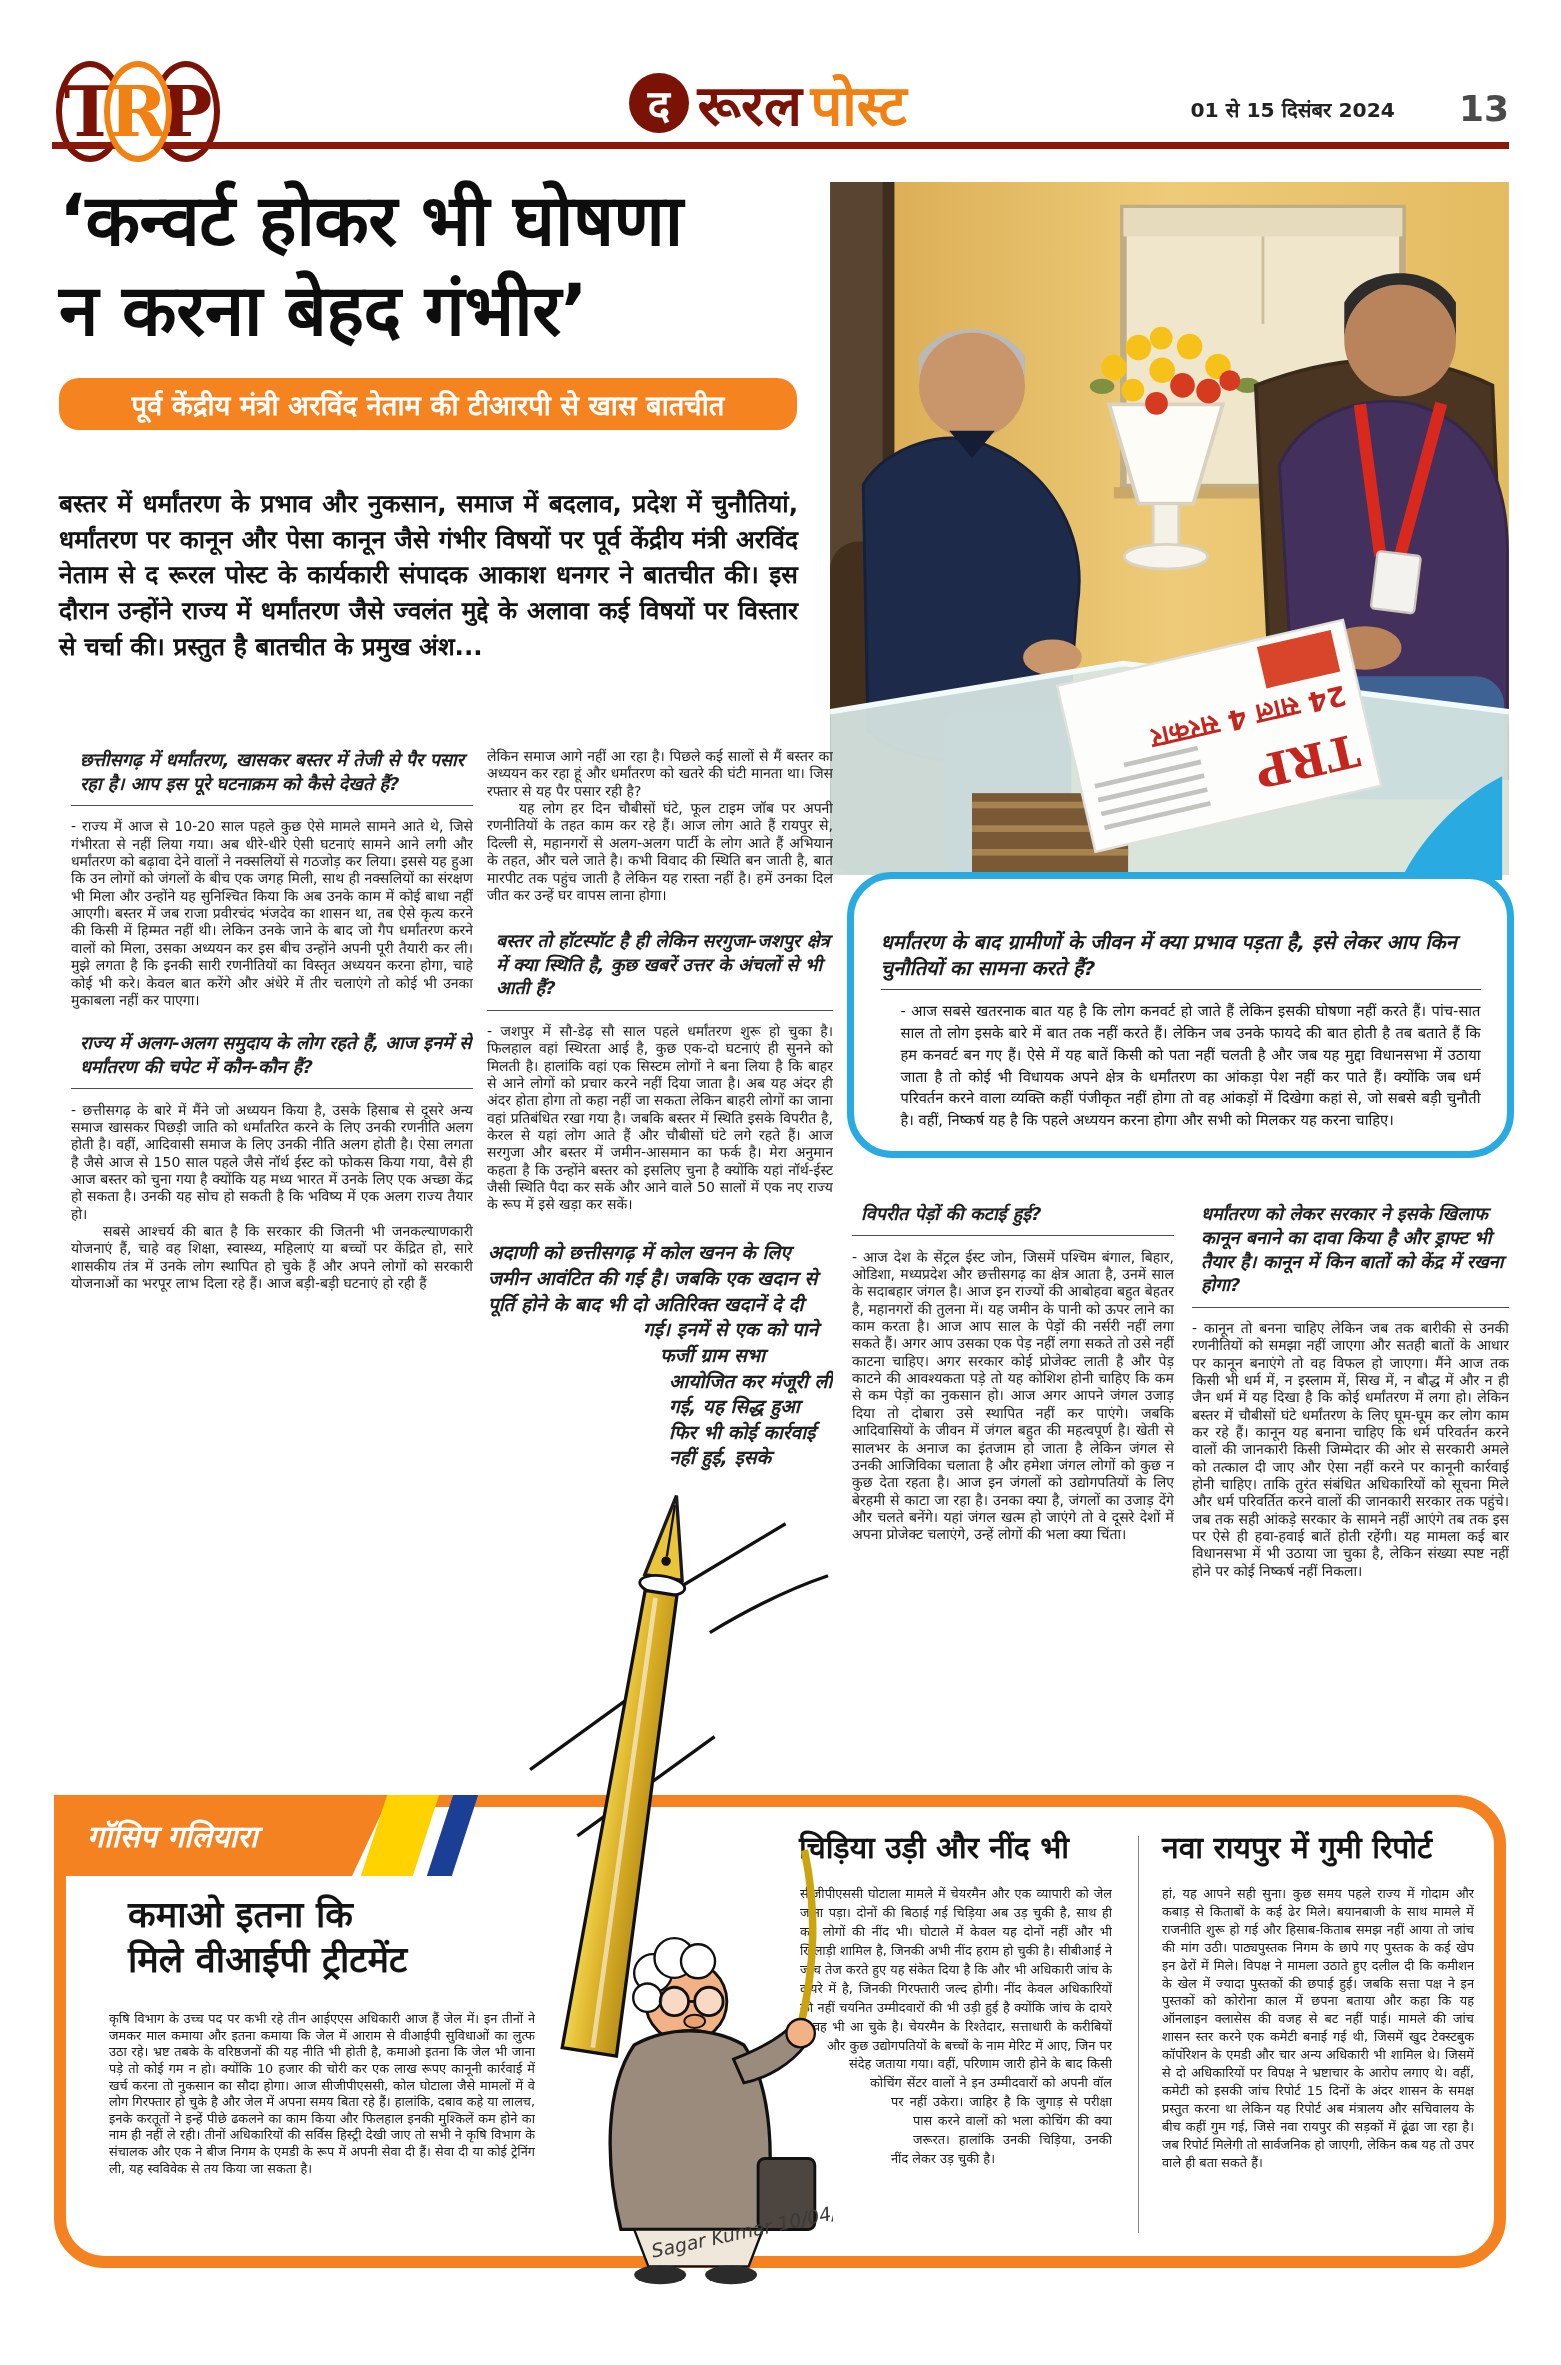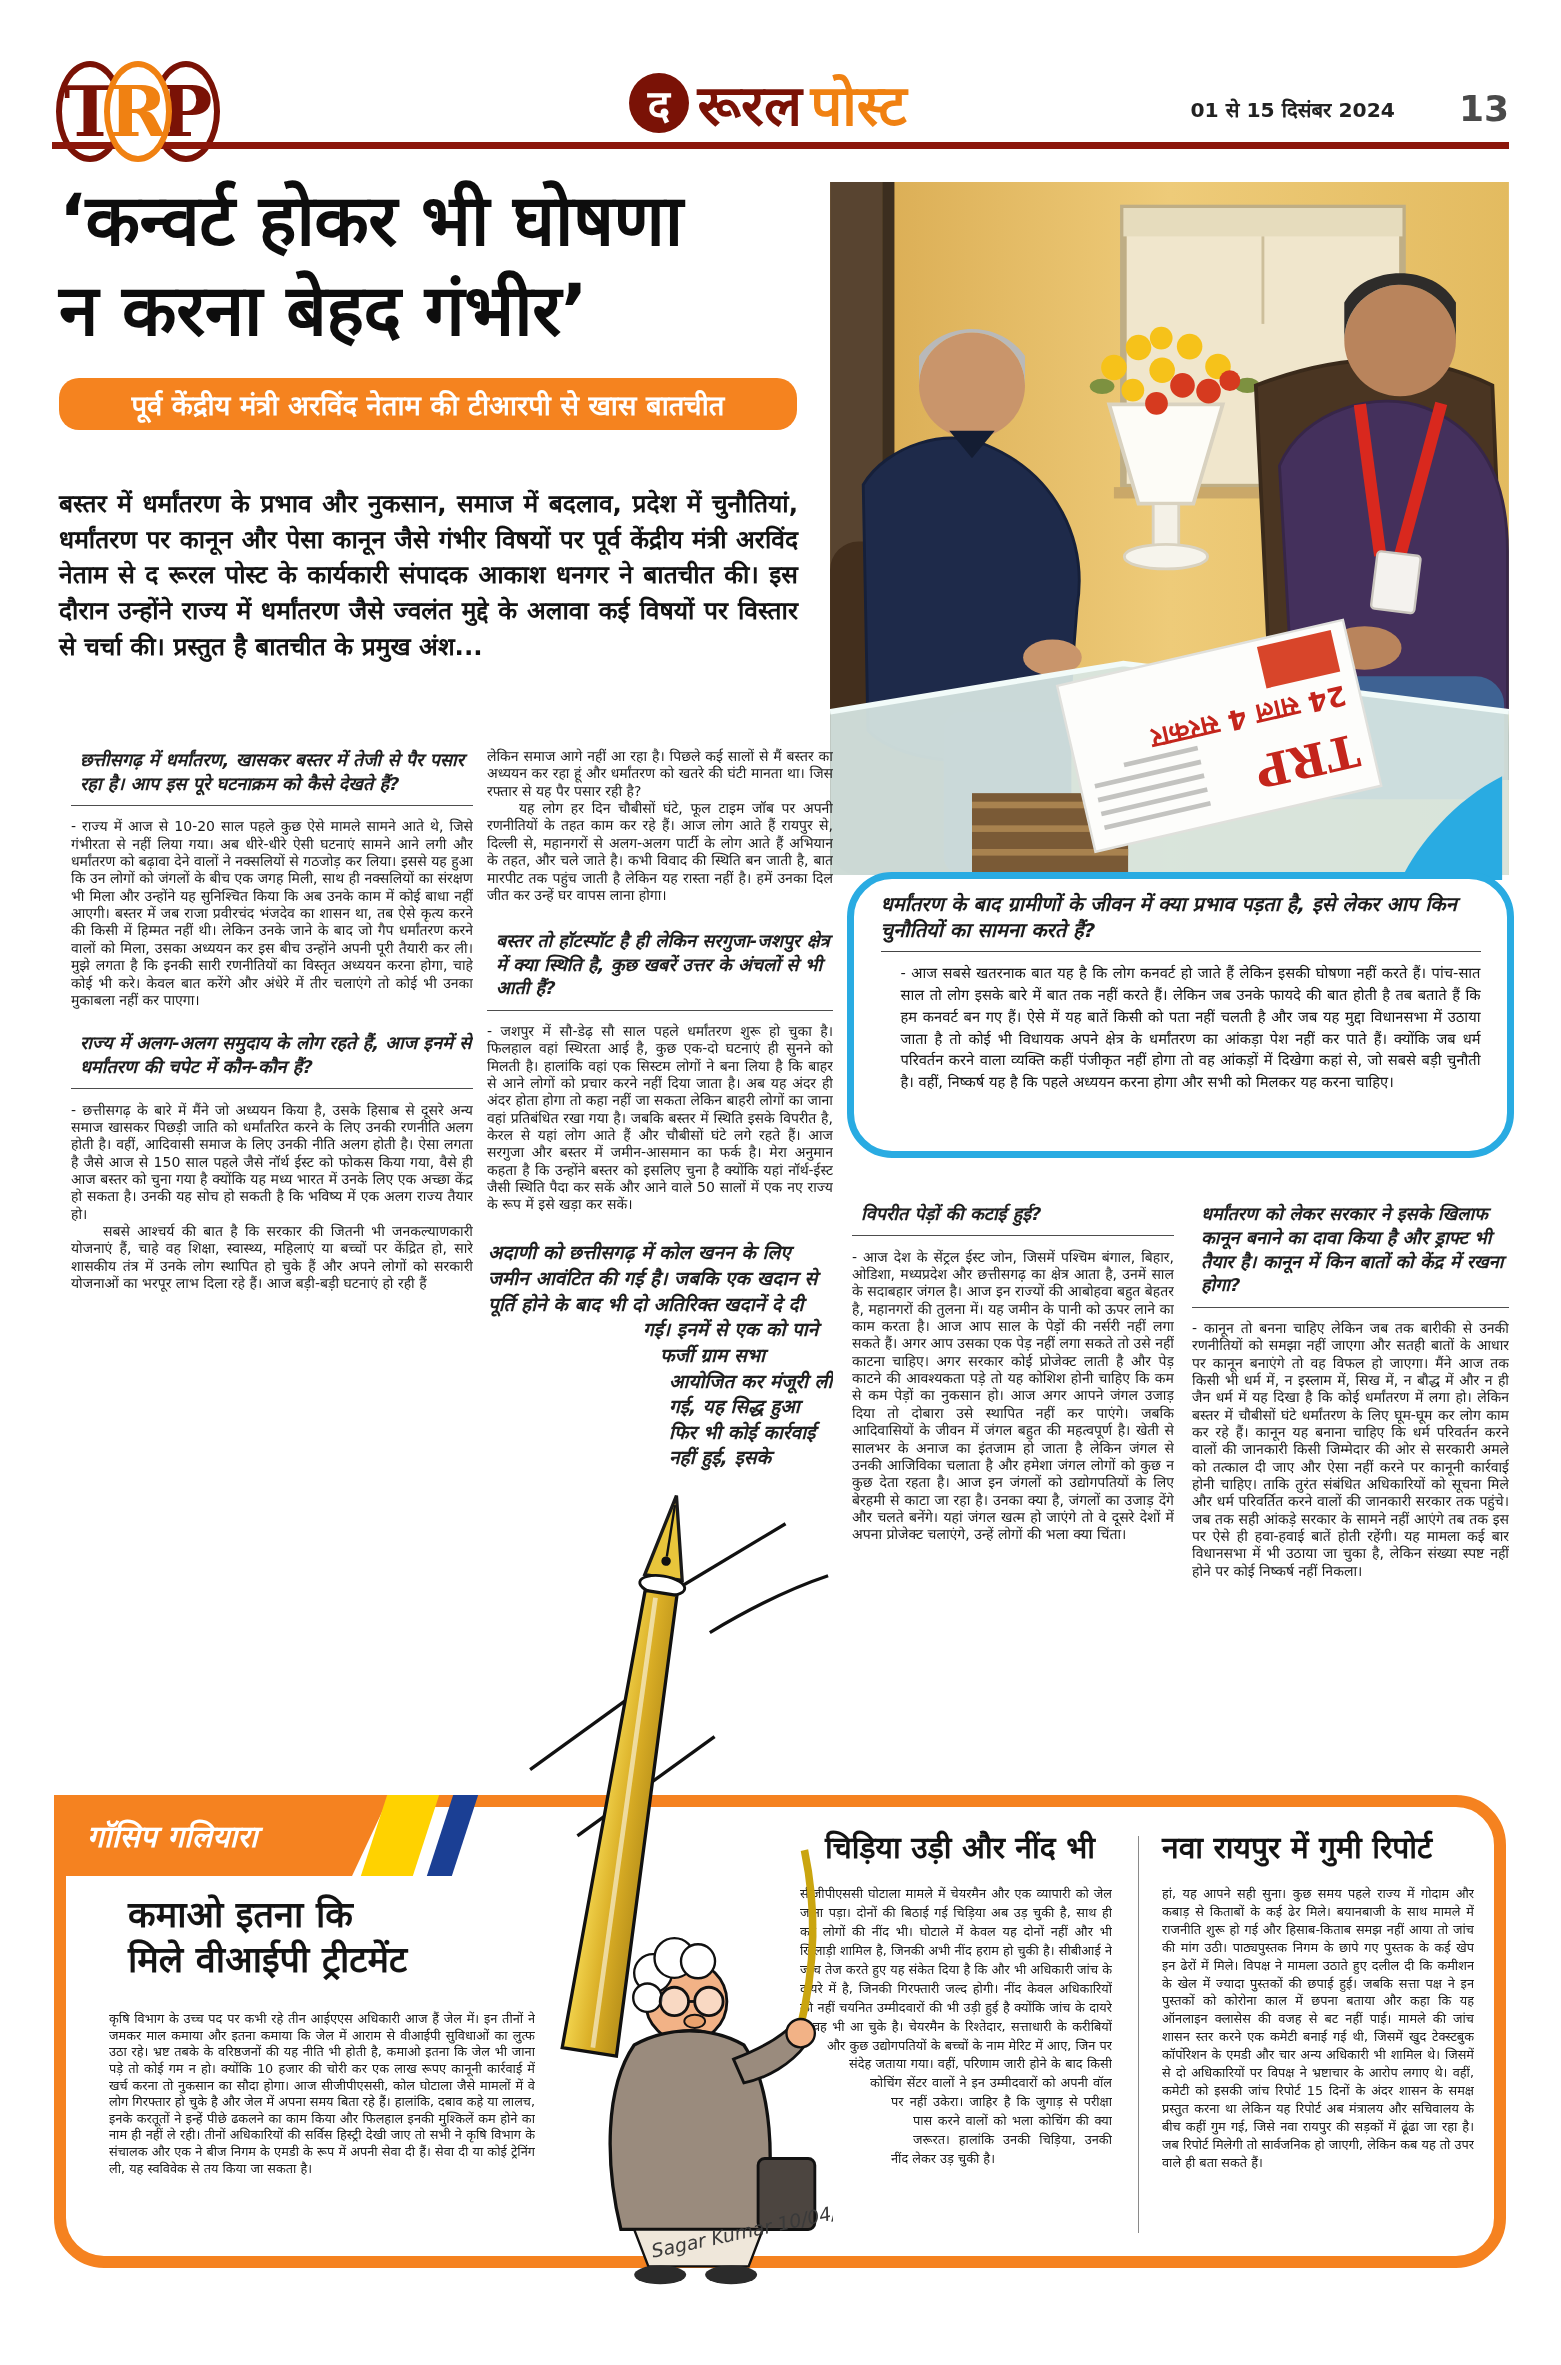--- a/index.html
+++ b/index.html
@@ -33,21 +33,21 @@
   
   .q{font-style:italic;font-weight:bold;font-size:18px;line-height:1.32;color:#1f1f1f;margin-left:9px;}
   .qrule{border-top:1.9px solid #4d4d4d;margin:9.5px 0 12.3px 0;height:0;}
   .body{font-size:14px;line-height:1.24;text-align:justify;color:#1b1b1b;}
   .indent{text-indent:32px;}
   .pq{font-style:italic;font-weight:bold;font-size:19px;line-height:1.35;color:#222;text-align:left;}
   .st{float:left;clear:left;}
   .col{overflow:hidden;}
   
   .bubble{background:#fff;border:7.6px solid #29abe2;border-radius:45px;padding:12.3px 26.5px 9.5px 26.5px;overflow:hidden;}
-  .bq{font-style:italic;font-weight:bold;font-size:20px;line-height:1.3;color:#1c1c1c;}
+  .bq{font-style:italic;font-weight:bold;font-size:20px;line-height:1.3;color:#1c1c1c;margin-top:38px;}
   .bqrule{border-top:1.9px solid #444;margin:7.6px 0 10.4px 0;}
   .ba{font-size:14.7px;line-height:1.48;text-align:justify;color:#161616;margin-left:20px;}
   
   .bbox{border:12.3px solid #f58220;border-radius:50px;background:#fff;}
   .tag{background:#f58220;color:#fff;font-style:italic;font-weight:bold;font-size:30px;
     display:flex;align-items:center;padding-left:33px;
     clip-path:polygon(0 0,100% 0,calc(100% - 38px) 100%,0 100%);}
   .stripe{transform:skewX(-18deg);}
   .bh{font-weight:900;color:#141414;}
   .b2{font-size:12.8px;text-align:justify;color:#1b1b1b;}
@@ -223,21 +223,21 @@
 <div class="abs stripe" style="left:440px;top:1795px;width:24.6px;height:81px;background:#1b3f94;"></div>
 
 <div class="abs bh" style="left:128px;top:1892px;width:426px;font-size:36px;line-height:1.26;">
   <div>कमाओ इतना कि</div>
   <div>मिले वीआईपी ट्रीटमेंट</div>
 </div>
 <div class="abs b2 col" style="left:109px;top:2011px;width:426px;height:233px;line-height:1.3;">कृषि विभाग के उच्च पद पर कभी रहे तीन आईएएस अधिकारी आज हैं जेल में। इन तीनों ने जमकर माल कमाया और इतना कमाया कि जेल में आराम से वीआईपी सुविधाओं का लुत्फ उठा रहे। भ्रष्ट तबके के वरिष्ठजनों की यह नीति भी होती है, कमाओ इतना कि जेल भी जाना पड़े तो कोई गम न हो। क्योंकि 10 हजार की चोरी कर एक लाख रूपए कानूनी कार्रवाई में खर्च करना तो नुकसान का सौदा होगा। आज सीजीपीएससी, कोल घोटाला जैसे मामलों में वे लोग गिरफ्तार हो चुके है और जेल में अपना समय बिता रहे हैं। हालांकि, दबाव कहे या लालच, इनके करतूतों ने इन्हें पीछे ढकलने का काम किया और फिलहाल इनकी मुश्किलें कम होने का नाम ही नहीं ले रही। तीनों अधिकारियों की सर्विस हिस्ट्री देखी जाए तो सभी ने कृषि विभाग के संचालक और एक ने बीज निगम के एमडी के रूप में अपनी सेवा दी हैं। सेवा दी या कोई ट्रेनिंग ली, यह स्वविवेक से तय किया जा सकता है।</div>
 
 <div class="abs vdiv" style="left:1138px;top:1836px;height:397px;"></div>
 
-<div class="abs bh" style="left:799px;top:1826px;width:322px;font-size:30px;text-align:center;">चिड़िया उड़ी और नींद भी</div>
+<div class="abs bh" style="left:799px;top:1826px;width:322px;font-size:30px;">चिड़िया उड़ी और नींद भी</div>
 <div class="abs b2 col" style="left:799px;top:1885px;width:313px;height:357px;line-height:1.48;">
   <span class="st" style="width:0.9px;height:154px;"></span>
   <span class="st" style="width:28px;height:19px;"></span>
   <span class="st" style="width:50px;height:19px;"></span>
   <span class="st" style="width:71px;height:19px;"></span>
   <span class="st" style="width:92px;height:19px;"></span>
   <span class="st" style="width:114px;height:19px;"></span>
   <span class="st" style="width:92px;height:19px;"></span>
   <span class="st" style="width:62px;height:19px;"></span>
   <span class="st" style="width:33px;height:19px;"></span>

